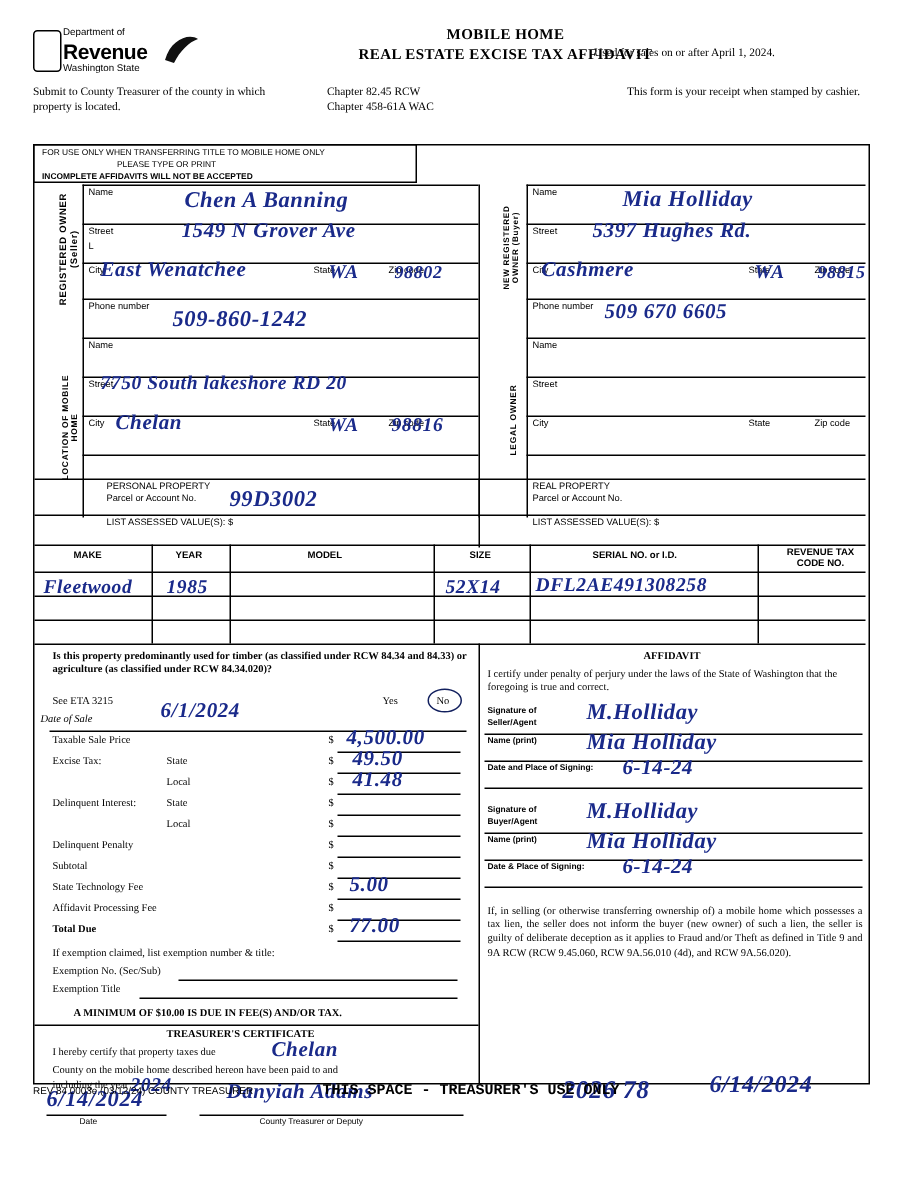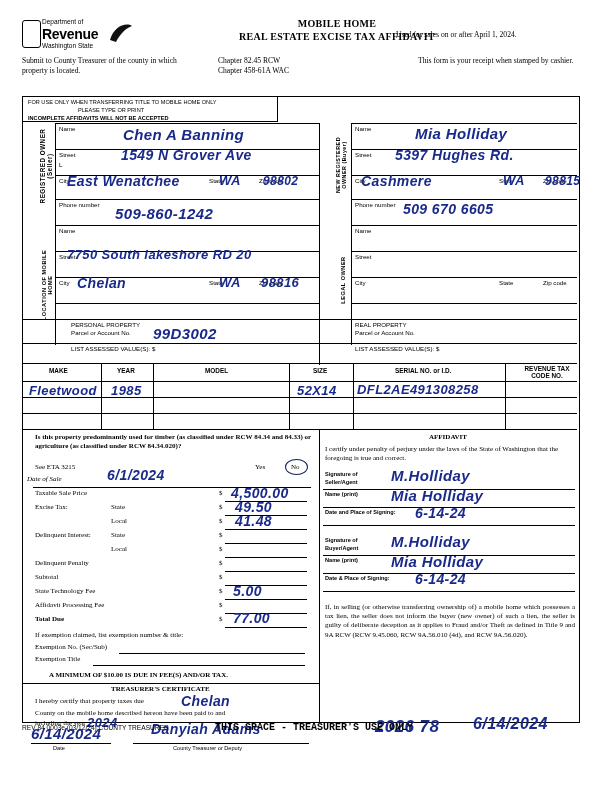--- a/index.html
+++ b/index.html
@@ -30,21 +30,21 @@
 
   .ln{position:absolute;background:#000;}
   .h{height:1px;} .v{width:1px;}
 
   .lbl{position:absolute;font-size:6.2px;font-family:"Liberation Sans",sans-serif;}
   .lbl-s{position:absolute;font-size:5.6px;font-family:"Liberation Sans",sans-serif;}
   .lbl-b{position:absolute;font-size:6.4px;font-family:"Liberation Sans",sans-serif;font-weight:bold;}
   .lbl-t{position:absolute;font-size:7px;font-family:"Liberation Serif",serif;}
   .lbl-tb{position:absolute;font-size:7px;font-family:"Liberation Serif",serif;font-weight:bold;}
 
-  .hand{position:absolute;font-family:Liberation Sans, sans-serif;color:#1a2a8a;font-style:italic;font-weight:bold;letter-spacing:.4px;}
+  .hand{position:absolute;font-family:Liberation Serif, serif;color:#1a2a8a;font-style:italic;font-weight:bold;letter-spacing:.4px;}
 
   .vert{position:absolute;font-size:6.3px;font-family:"Liberation Sans",sans-serif;font-weight:bold;letter-spacing:.5px;text-align:center;transform:rotate(-90deg);transform-origin:center center;}
 
   .topnotice{position:absolute;left:22px;top:96px;width:256px;height:26px;border:1.1px solid #000;box-sizing:border-box;}
 
   .dollar{position:absolute;font-size:7px;}
   .underline{position:absolute;border-bottom:.9px solid #000;}
 
   .footer{position:absolute;left:22px;top:724px;font-size:6.6px;font-family:"Liberation Sans",sans-serif;}
   .thisspace{position:absolute;left:215px;top:722px;font-size:10px;font-weight:bold;font-family:Liberation Mono, monospace;}

